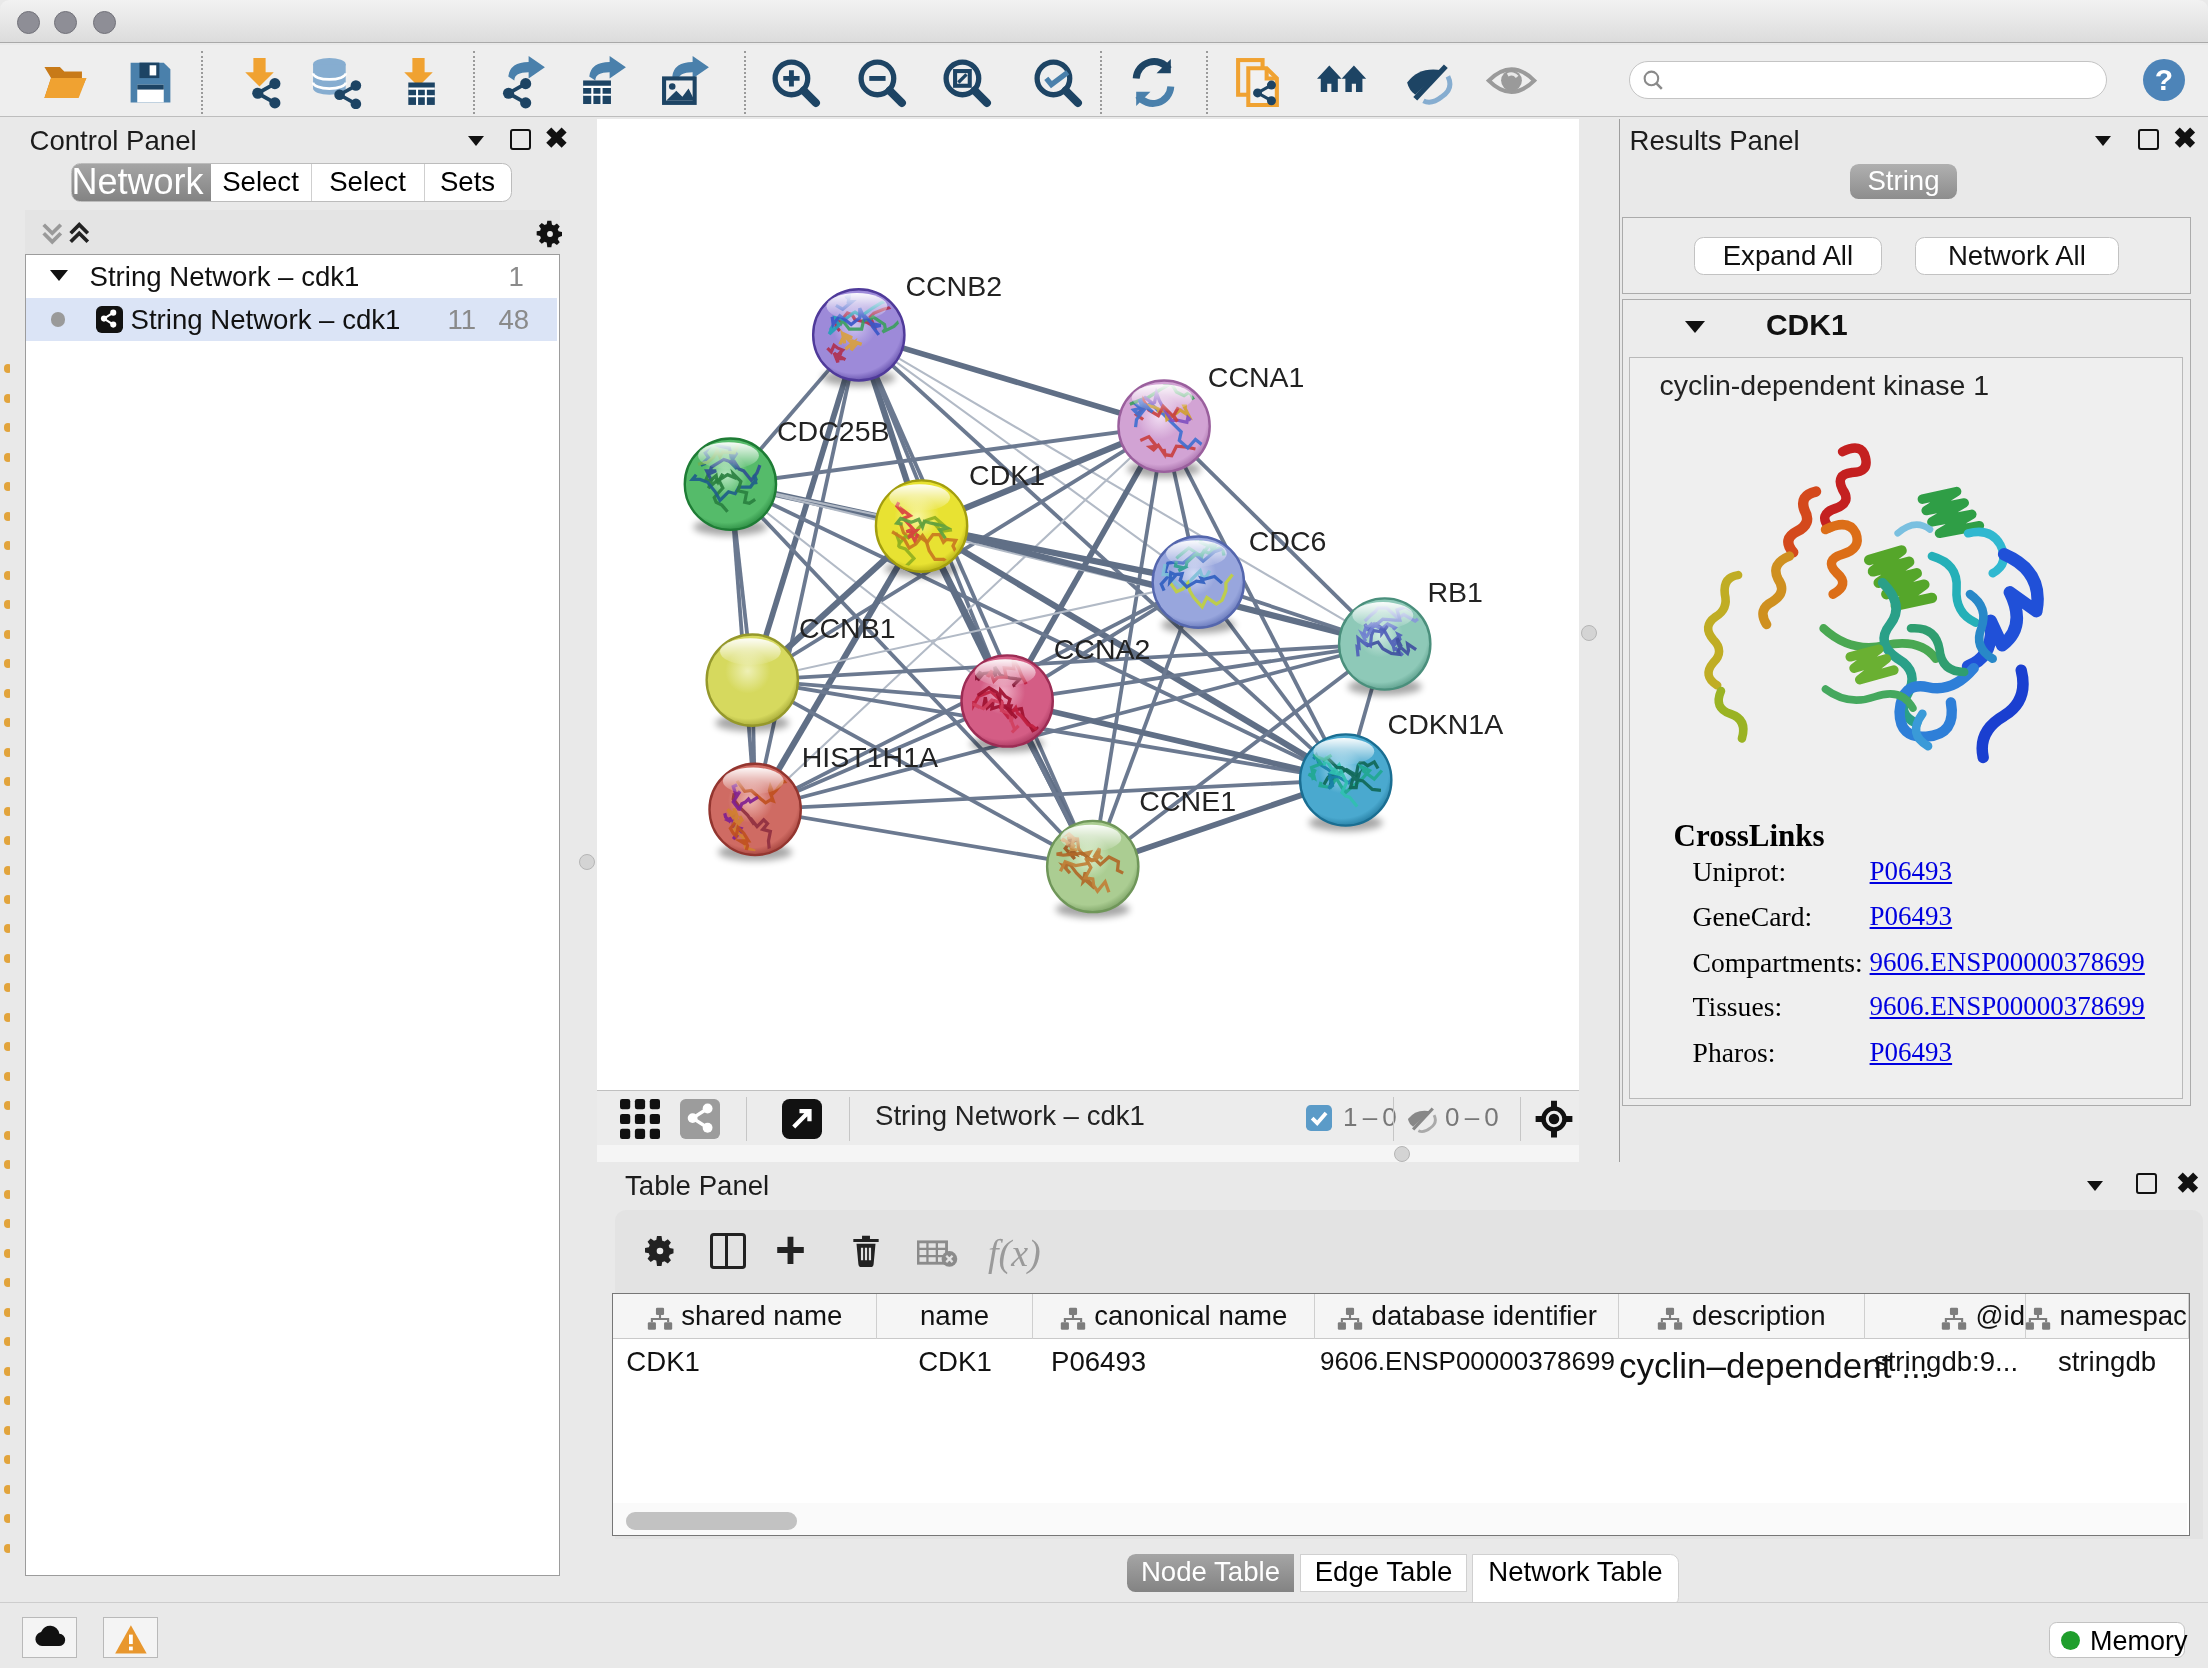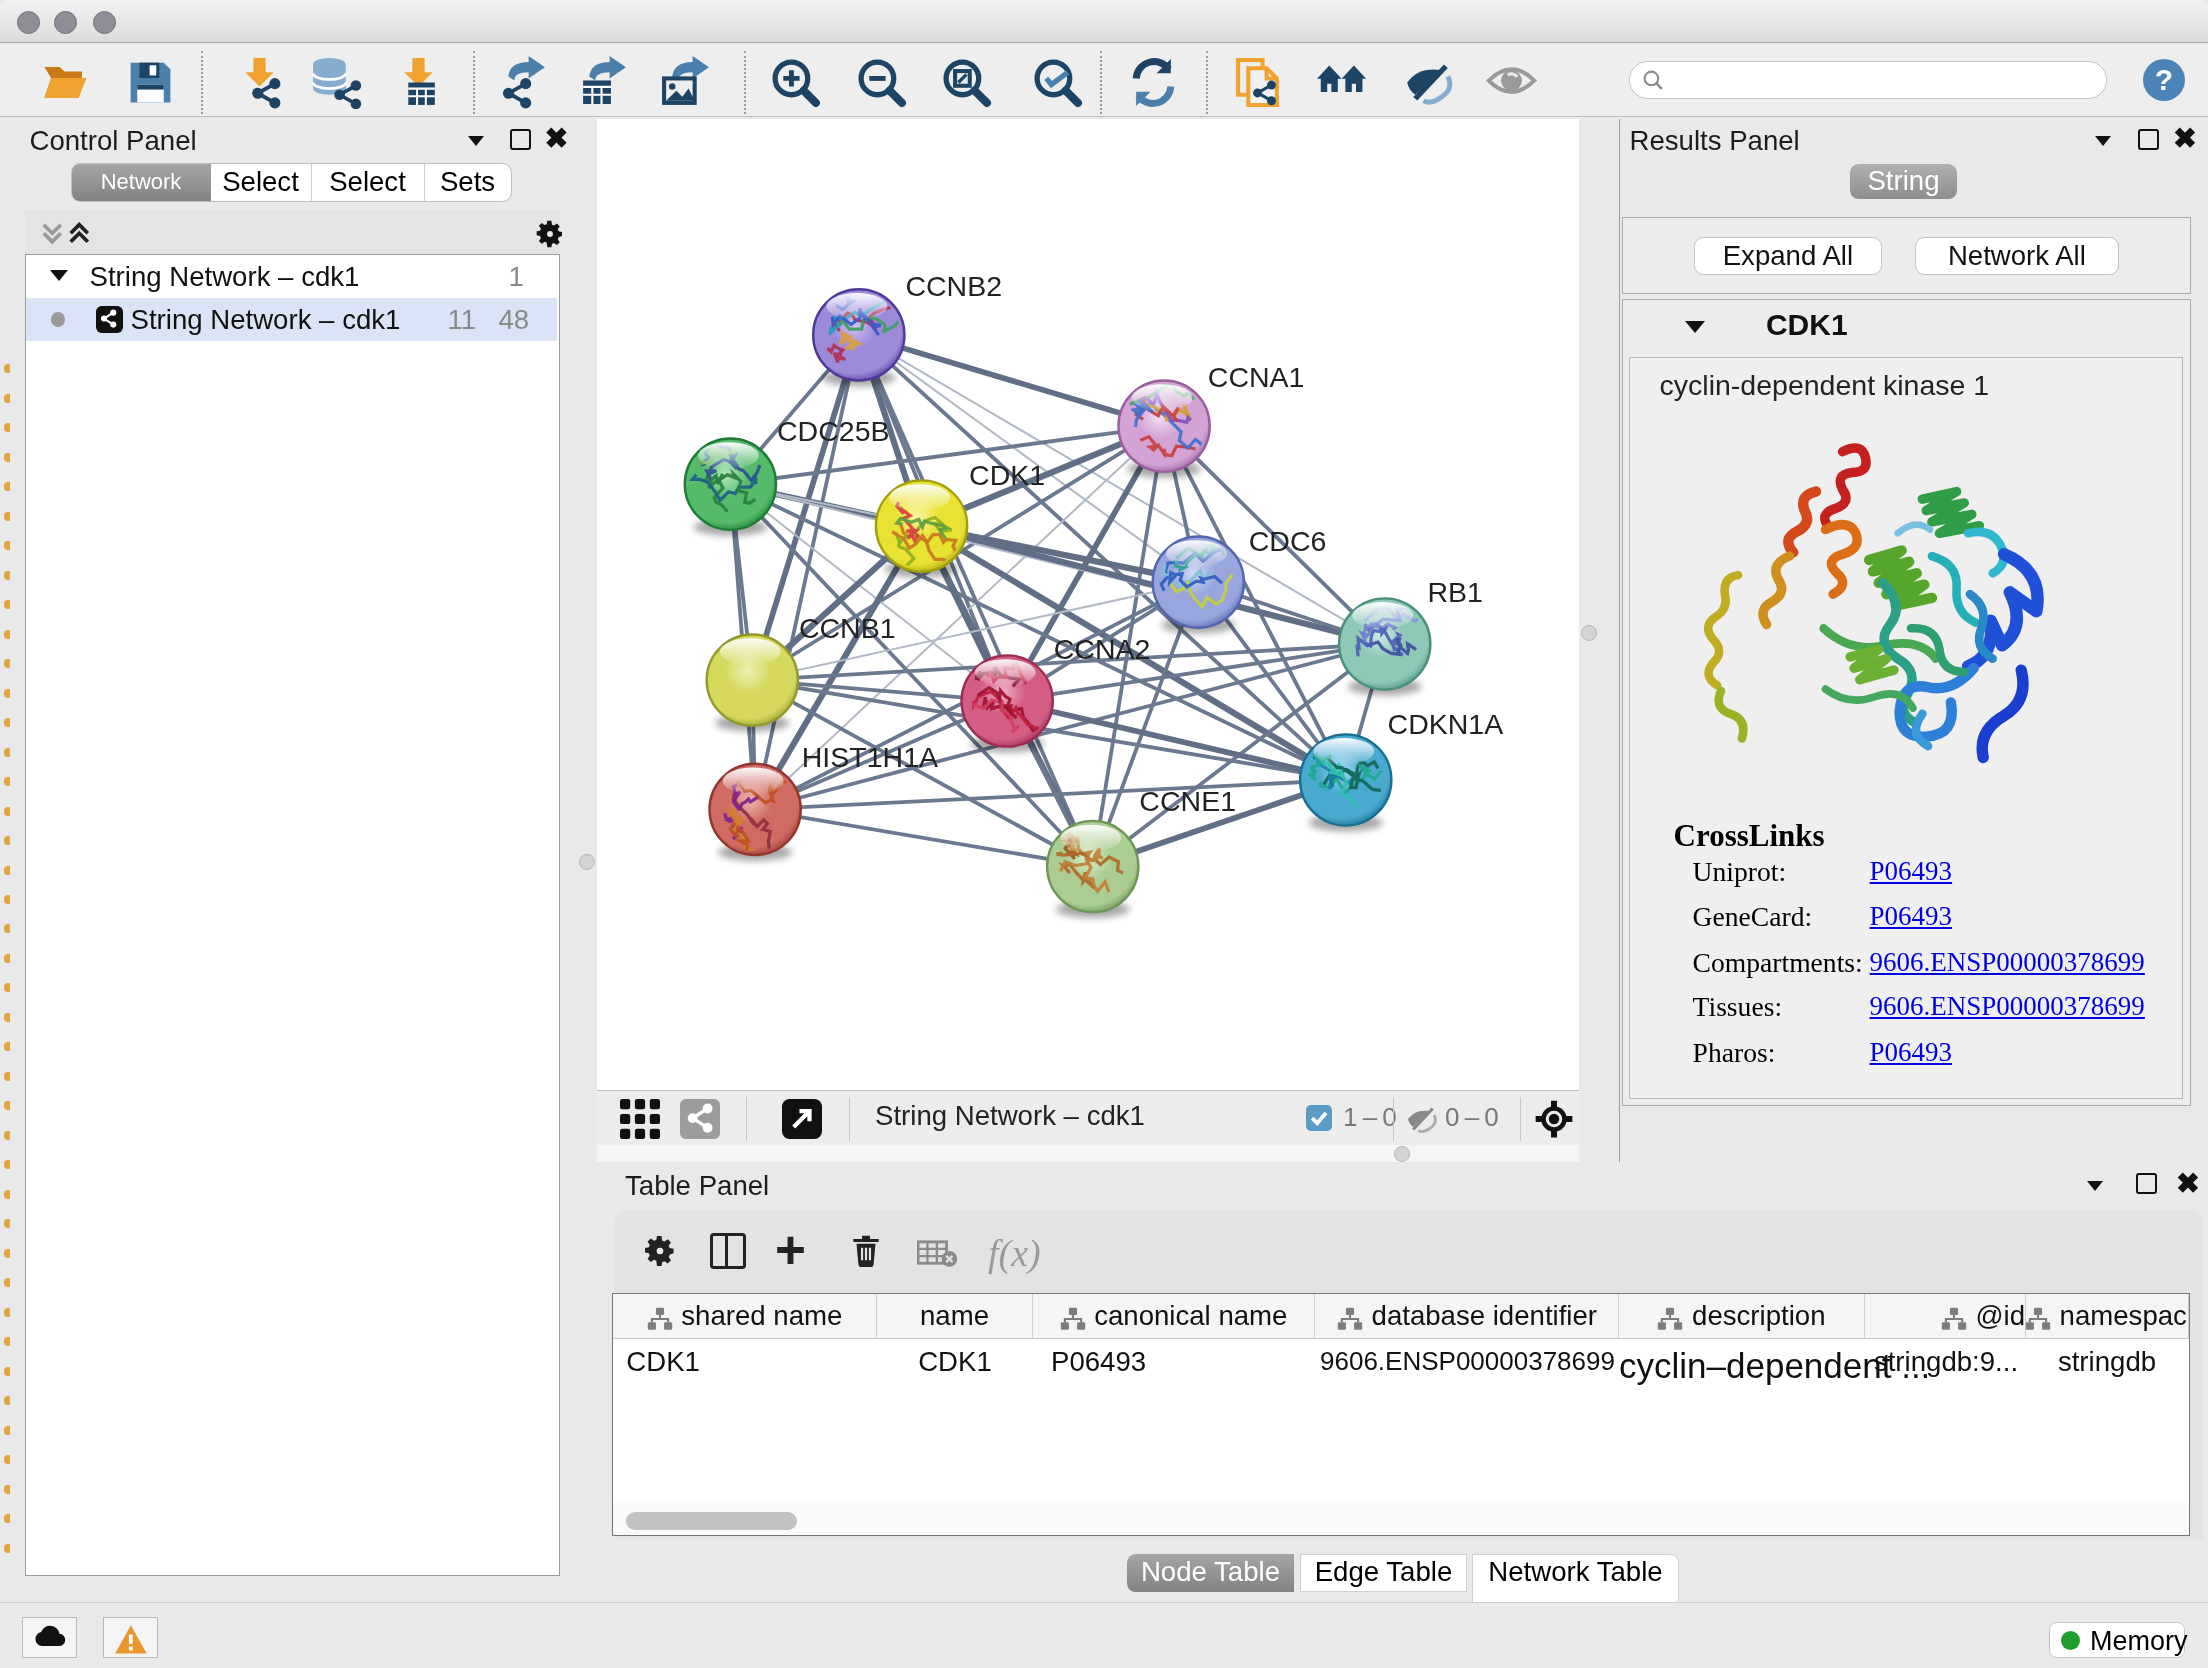--- a/index.html
+++ b/index.html
@@ -198,21 +198,21 @@
     <div class="abs" style="left:3.8px;top:1485px;width:8.6px;height:8.6px;border-radius:50%;background:#e2a43c"></div>
     <div class="abs" style="left:3.8px;top:1514px;width:8.6px;height:8.6px;border-radius:50%;background:#e2a43c"></div>
     <div class="abs" style="left:3.8px;top:1544px;width:8.6px;height:8.6px;border-radius:50%;background:#e2a43c"></div>
   </div>
 <div class="abs" style="left:9.5px;top:119px;width:554px;height:1457px;background:#e9e9e9">
  <div class="abs panel-title" style="left:20px;top:5.7px">Control Panel</div>
  <div style="position:absolute;left:458px;top:17px;width:0;height:0;border-left:8.6px solid transparent;border-right:8.6px solid transparent;border-top:10.5px solid #111"></div>
     <div style="position:absolute;left:500px;top:9.5px;width:21px;height:21px;border:2.9px solid #111;border-radius:2.9px"></div>
     <div style="position:absolute;left:535px;top:4.8px;font-weight:bold;font-size:28.5px;color:#111;line-height:1">✖</div>
  <div class="abs" style="left:61px;top:44px;width:441px;height:39px;background:#fff;border:1.9px solid #bcbcbc;border-radius:9.5px;display:flex">
-   <div style="flex:0 0 139px;background:linear-gradient(#a5a5a5,#838383);border-radius:7.6px 0 0 7.6px;color:#fff;font-size:22px;text-align:center;line-height:36px">Network</div>
+   <div style="flex:0 0 139px;background:linear-gradient(#a5a5a5,#838383);border-radius:7.6px 0 0 7.6px;color:#fff;font-size:36px;text-align:left;line-height:36px">Network</div>
    <div style="flex:0 0 101px;border-right:1.9px solid #cfcfcf;font-size:27.6px;text-align:center;line-height:36px">Select</div>
    <div style="flex:0 0 113px;border-right:1.9px solid #cfcfcf;font-size:27.6px;text-align:center;line-height:36px">Select</div>
    <div style="flex:1;font-size:27.6px;text-align:center;line-height:36px">Sets</div>
  </div>
  <div class="abs" style="left:15px;top:91px;width:535px;height:44px;background:#e4e4e4">
    <svg viewBox="0 0 20 20" style="position:absolute;left:13.3px;top:8.6px;width:28.5px;height:28.5px">
         <g stroke="#999" stroke-width="2.6" fill="none">
           <path d="M4 4 l6 6 6 -6 M4 10 l6 6 6 -6"></path>
         </g>
       </svg>

